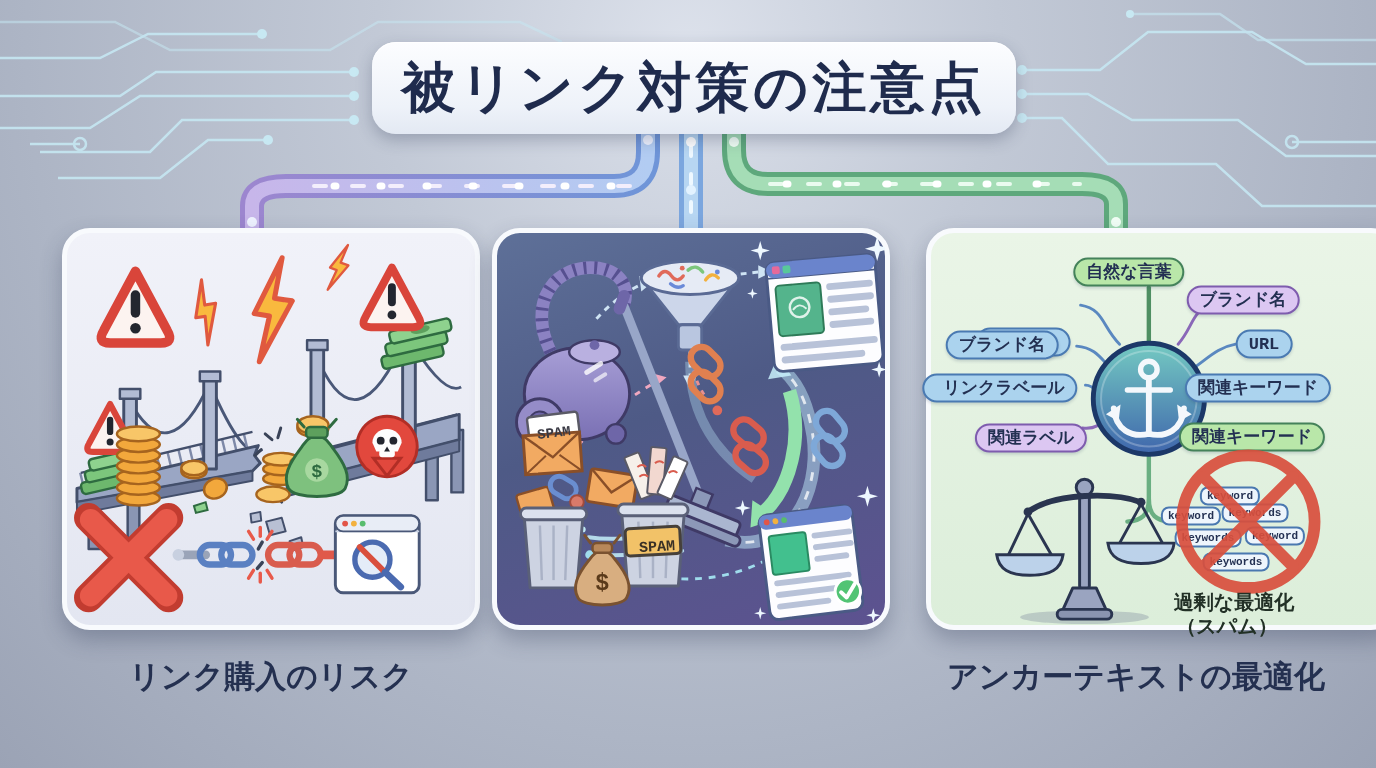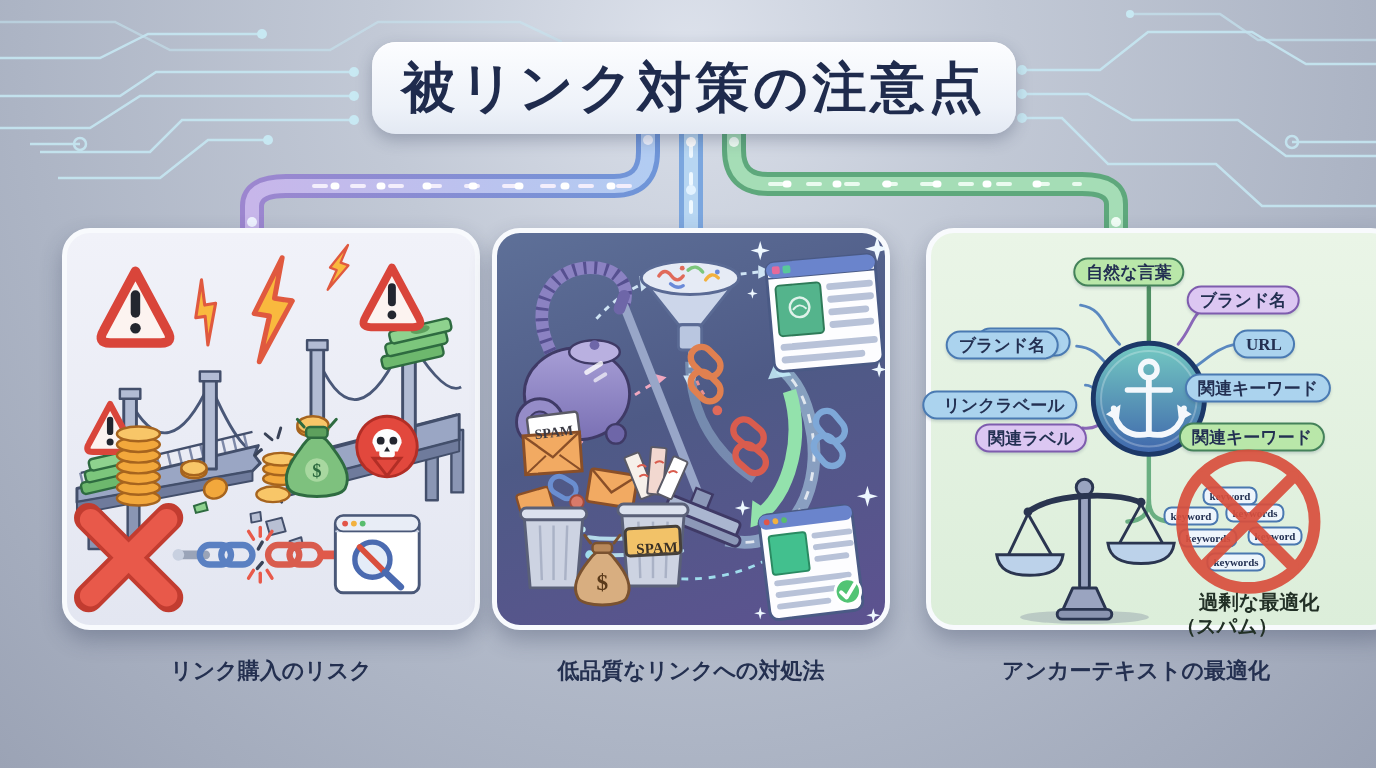--- a/index.html
+++ b/index.html
@@ -1,35 +1,35 @@
 <!DOCTYPE html>
 <html><head>
 <meta charset="utf-8">
 <style>
   html,body{margin:0;padding:0;background:#9aa2b4;}
   .stage{
     position:relative;width:1376px;height:768px;overflow:hidden;
-    font-family:Liberation Serif, serif;
+    font-family:Liberation Mono, monospace;
     background:radial-gradient(ellipse at 50% 6%, #dce1eb 0%, #c2c9d6 32%, #adb5c5 68%, #9ba3b5 100%);
   }
   .bg-svg{position:absolute;left:0;top:0;width:1376px;height:768px;}
   .title-box{
     position:absolute;left:372px;top:42px;width:644px;height:92px;border-radius:24px;
     background:linear-gradient(180deg,#fcfdff 0%,#eef2f9 70%,#e3e9f3 100%);
     box-shadow:0 6px 16px rgba(40,50,80,.28), 0 1px 0 rgba(255,255,255,.9) inset;
     display:flex;align-items:center;justify-content:center;
   }
   .title-text{font-size:54px;font-weight:900;color:#1f2b4d;letter-spacing:4px;white-space:nowrap;}
   .panel{position:absolute;top:228px;height:402px;border-radius:28px;border:5px solid #f8fafd;
     box-shadow:0 10px 22px rgba(40,50,80,.30);box-sizing:border-box;}
   .panel-left{left:62px;width:418px;background:linear-gradient(180deg,#f1f2f9 0%,#e3e6f1 100%);}
   .panel-mid{left:492px;width:398px;background:linear-gradient(160deg,#5e7098 0%,#4e5a86 45%,#5d5290 100%);}
   .panel-right{left:926px;width:473px;background:linear-gradient(180deg,#eaf5e7 0%,#dceeda 100%);}
   .panel > svg{position:absolute;left:0;top:0;width:100%;height:100%;}
-  .caption{position:absolute;top:656px;font-size:22px;font-weight:800;color:#243050;text-align:center;white-space:nowrap;}
+  .caption{position:absolute;top:656px;font-size:31px;font-weight:800;color:#243050;text-align:center;white-space:nowrap;}
   .caption-left{left:62px;width:418px;}
   .caption-mid{left:492px;width:398px;}
   .caption-right{left:926px;width:420px;}
   .pill{position:absolute;transform:translate(-50%,-50%);border-radius:17px;font-weight:800;
     color:#233052;font-size:17px;padding:4px 11px;white-space:nowrap;line-height:1;
     box-shadow:0 2px 3px rgba(40,60,90,.18);}
   .pill.blue{background:#abd3ee;border:2.5px solid #4a7ab2;}
   .pill.green{background:#b9e7a9;border:2.5px solid #44825a;}
   .pill.purple{background:#dcc7f2;border:2.5px solid #7e5cae;}
   .kw-pill{position:absolute;transform:translate(-50%,-50%);background:#eef5fc;border:2px solid #4a78b0;
@@ -494,21 +494,21 @@
         <path d="M 188,278 L 166,318 M 188,278 L 210,318" fill="none" stroke-width="3"></path>
         <path d="M 154,318 L 222,318 C 220,333 209,339 188,339 C 167,339 156,333 154,318 Z" fill="#bcd2ea" stroke-width="3"></path>
         <polygon points="118,364 142,364 152,386 108,386" fill="#9aa4c0" stroke-width="3" stroke-linejoin="round"></polygon>
         <rect x="102" y="386" width="56" height="10" rx="5" fill="#8a94b0" stroke-width="3"></rect>
       </g>
     </svg>
 
     <div class="pill green" style="left:198px;top:39px;">自然な言葉</div>
     <div class="pill blue" style="left:92px;top:65px;margin-top:44px;">リーザー</div>
     <div class="pill blue" style="left:71px;top:112px;">ブランド名</div>
-    <div class="pill blue" style="left:69px;top:172px;padding-left:19px;">リンクラベール</div>
+    <div class="pill blue" style="left:69px;top:155px;padding-left:19px;">リンクラベール</div>
     <div class="pill purple" style="left:100px;top:205px;">関連ラベル</div>
     <div class="pill purple" style="left:312px;top:67px;">ブランド名</div>
     <div class="pill blue" style="left:333px;top:111px;">URL</div>
     <div class="pill blue" style="left:327px;top:155px;">関連キーワード</div>
     <div class="pill green" style="left:321px;top:204px;">関連キーワード</div>
 
     <div class="kw-pill" style="left:299px;top:263px;">keyword</div>
     <div class="kw-pill" style="left:260px;top:283px;">keyword</div>
     <div class="kw-pill" style="left:324px;top:280px;">keywords</div>
     <div class="kw-pill" style="left:277px;top:305px;">keywords</div>
@@ -516,21 +516,20 @@
     <div class="kw-pill" style="left:305px;top:329px;">keywords</div>
 
     <svg class="overlay-svg" viewBox="0 0 420 402">
       <g stroke="#d94f3d" stroke-width="12" stroke-linecap="round" fill="none" opacity="0.92">
         <circle cx="298" cy="296" r="68"></circle>
         <line x1="252" y1="250" x2="344" y2="342"></line>
         <line x1="344" y1="250" x2="252" y2="342"></line>
       </g>
     </svg>
 
-    <div class="overuse" style="left:303px;top:369px;margin-left:25px;">過剰な最適化</div>
+    <div class="overuse" style="left:303px;top:369px;">過剰な最適化</div>
     <div class="overuse" style="left:296px;top:393px;">（スパム）</div>
   </div>
 
   <div class="caption caption-left">リンク購入のリスク</div>
-  <div class="caption caption-mid">低品質なリンクへの対処法</div>
   <div class="caption caption-right">アンカーテキストの最適化</div>
 
 </div>
 
 </body></html>

